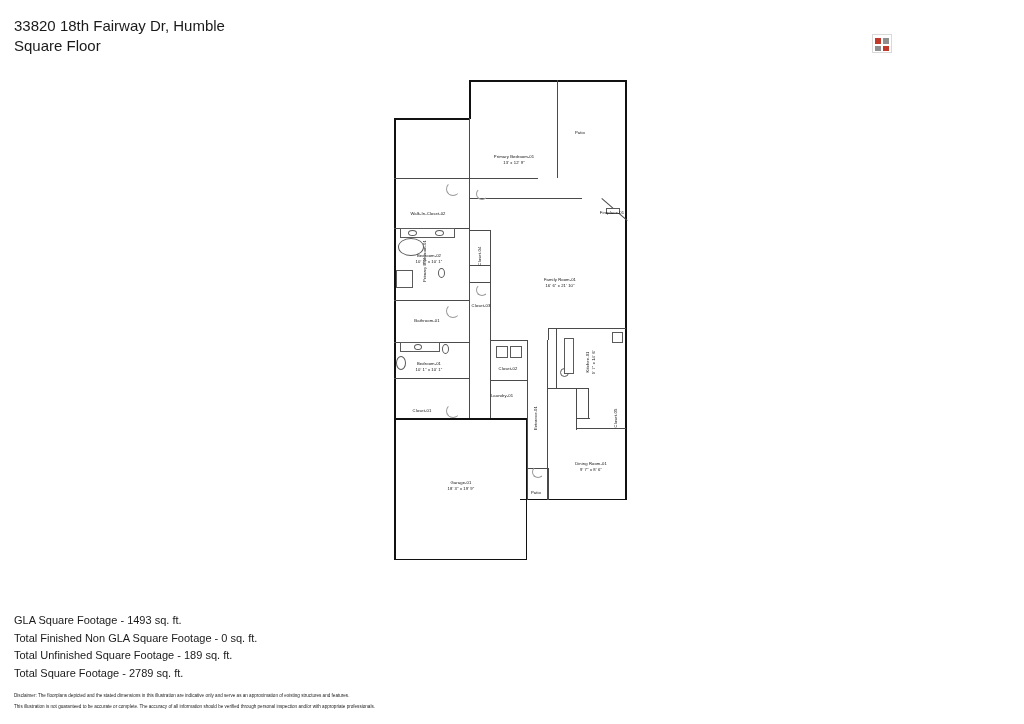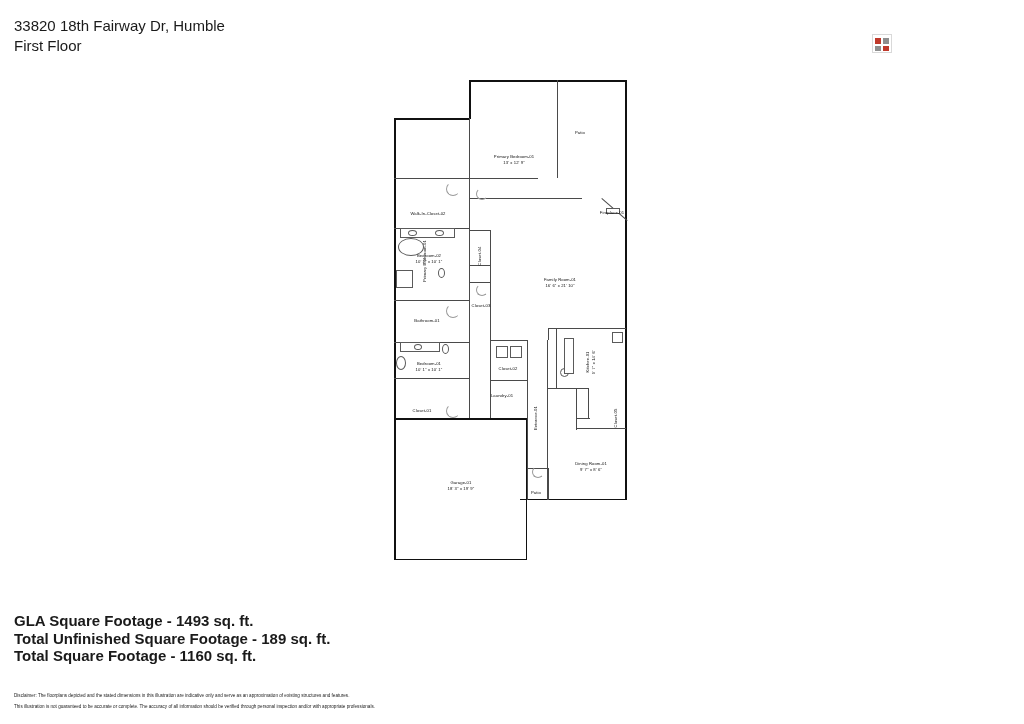--- a/index.html
+++ b/index.html
@@ -107,45 +107,44 @@
   }
 
   
   .totals {
     position: absolute;
     left: 14px;
     top: 612px;
     width: 600px;
   }
   .totals div {
-    font-size: 15px;
+    font-size: 11px;
     line-height: 17.5px;
     color: #1a1a1a;
-    font-weight: bold;
   }
   .disclaimer {
     position: absolute;
     left: 14px;
     top: 690px;
     width: 700px;
   }
   .disclaimer div {
     font-size: 4.6px;
     line-height: 11px;
     color: #222222;
   }
 </style>
 </head>
 <body>
 
 <div class="page">
 
   <div class="title-block">
     <div class="title-line1">33820 18th Fairway Dr, Humble</div>
-    <div class="title-line2">First Floor</div>
+    <div class="title-line2">Square Floor</div>
   </div>
 
   <div class="logo-badge">
     <span class="sq s1"></span>
       <span class="sq s2"></span>
       <span class="sq s3"></span>
       <span class="sq s4"></span>
   </div>
 
   <div class="plan">
@@ -315,22 +314,23 @@
       <span class="dim">18' 3" x 19' 9"</span>
     </div>
 
     <div class="room-label" style="left:141px; top:420px; width:30px;">
       <span>Patio</span>
     </div>
   </div>
 
   <div class="totals">
     <div>GLA Square Footage - 1493 sq. ft.</div>
+    <div>Total Finished Non GLA Square Footage - 0 sq. ft.</div>
     <div>Total Unfinished Square Footage - 189 sq. ft.</div>
-    <div>Total Square Footage - 1160 sq. ft.</div>
+    <div>Total Square Footage - 2789 sq. ft.</div>
   </div>
 
   <div class="disclaimer">
     <div>Disclaimer: The floorplans depicted and the stated dimensions in this illustration are indicative only and serve as an approximation of existing structures and features.</div>
     <div>This illustration is not guaranteed to be accurate or complete. The accuracy of all information should be verified through personal inspection and/or with appropriate professionals.</div>
   </div>
 
 </div>
 
 </body></html>

